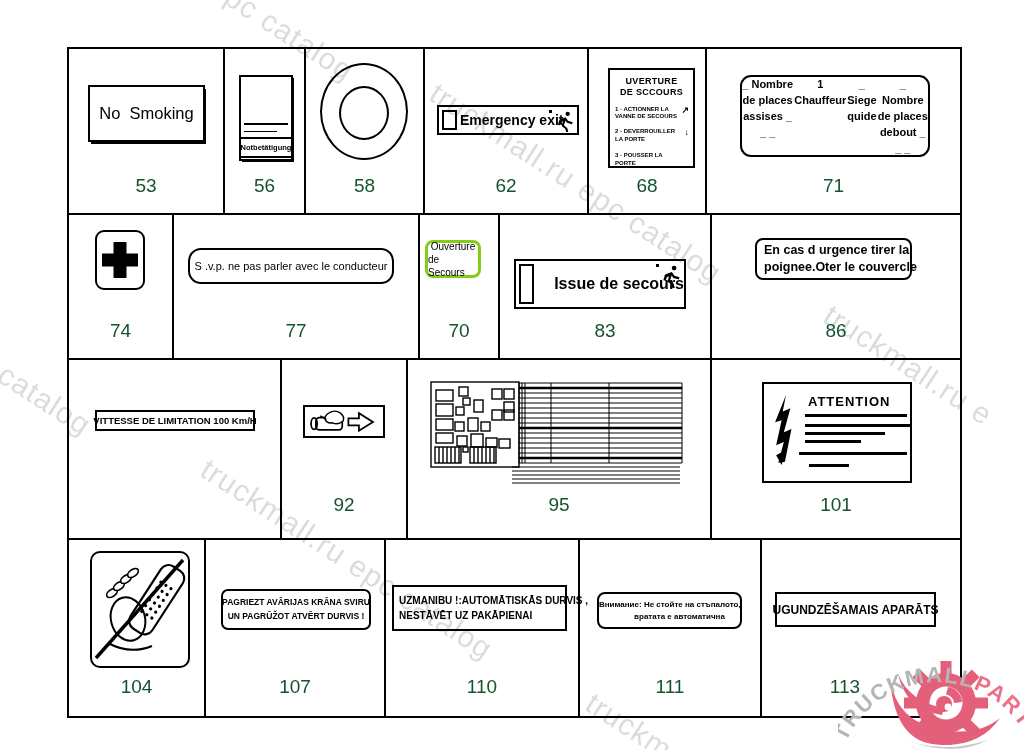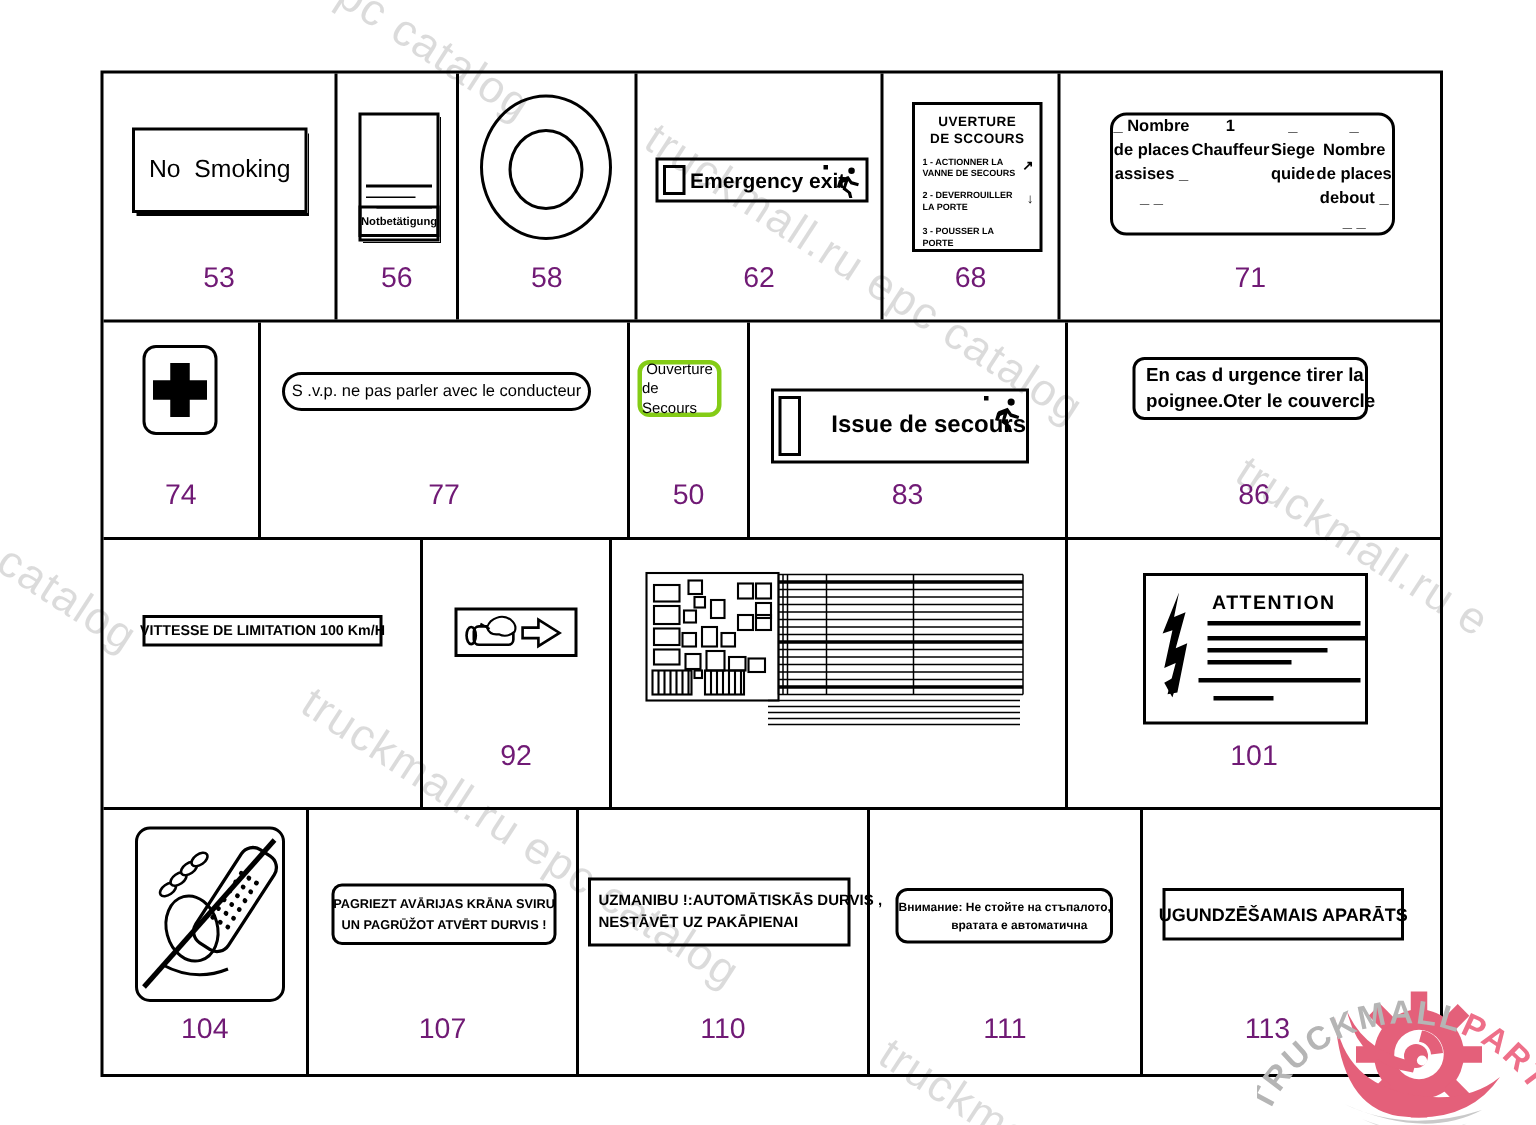--- a/index.html
+++ b/index.html
@@ -17,21 +17,21 @@
   #wm6{left:598px;top:686px;}
 
   
   .grid{position:absolute;left:67px;top:47px;width:895px;height:671px;
         border:2px solid #000;box-sizing:border-box;background:transparent;}
   .row{display:flex;border-bottom:2px solid #000;box-sizing:border-box;}
   .row:last-child{border-bottom:none;}
   .cell{position:relative;border-right:2px solid #000;box-sizing:border-box;flex:none;height:100%;}
   .cell:last-child{border-right:none;}
   .r1{height:166px}.r2{height:145px}.r3{height:180px}.r4{height:176px}
-  .num{position:absolute;left:0;right:0;bottom:16px;text-align:center;font-size:19px;color:#701a75;}
+  .num{position:absolute;left:0;right:0;bottom:16px;text-align:center;font-size:19px;color:#14532d;}
   .r3 .num{bottom:22px}.r4 .num{bottom:18px}
 
   .abs{position:absolute;box-sizing:border-box;}
 
   
   .sign53{left:19px;top:36px;width:117px;height:57px;border:2px solid #000;
           box-shadow:2px 3px 0 -1px #000;display:flex;align-items:center;justify-content:center;
           font-size:16.5px;white-space:pre;}
   
   .card56{left:14px;top:26px;width:54px;height:86px;border:2px solid #000;box-shadow:2px 2px 0 -1px #000;}
@@ -62,21 +62,21 @@
   .arr{position:absolute;right:-1px;top:-1px;font-size:9px;font-weight:bold;}
   
   .sign71{left:33px;top:26px;width:190px;height:82px;border:2px solid #000;border-radius:11px;
           display:flex;justify-content:center;gap:1px;
           font-size:11px;font-weight:bold;text-align:center;line-height:1.45;}
   
   .aid{left:26px;top:15px;width:50px;height:60px;border:2px solid #000;border-radius:9px;}
   .cross-v{position:absolute;left:50%;top:50%;transform:translate(-50%,-50%);width:13px;height:36px;background:#000;}
   .cross-h{position:absolute;left:50%;top:50%;transform:translate(-50%,-50%);width:36px;height:13px;background:#000;}
   
-  .pill77{left:14px;top:33px;width:206px;height:26px;border:2px solid #000;border-radius:13px;
+  .pill77{left:14px;top:33px;width:206px;height:36px;border:2px solid #000;border-radius:13px;
           display:flex;align-items:center;justify-content:center;font-size:11px;white-space:nowrap;}
   
   .sign80{left:5px;top:25px;width:56px;height:38px;border:3px solid #84cc16;border-radius:8px;
           display:flex;flex-direction:column;align-items:center;justify-content:center;font-size:10px;line-height:1.3;}
   
   .sign86{left:43px;top:23px;width:157px;height:42px;border:2px solid #000;border-radius:8px;
           display:flex;flex-direction:column;justify-content:center;padding-left:7px;
           font-size:12.5px;font-weight:bold;line-height:1.35;white-space:nowrap;}
   
   .sign89{left:26px;top:50px;width:160px;height:21px;border:2px solid #000;
@@ -207,21 +207,21 @@
       <div class="cell" style="width:246px">
         <div class="abs pill77">S .v.p. ne pas parler avec le conducteur</div>
         <div class="num">77</div>
       </div>
 
       <div class="cell" style="width:80px">
         <div class="abs sign80">
           <div>Ouverture</div>
           <div>de Secours</div>
         </div>
-        <div class="num">50</div>
+        <div class="num">70</div>
       </div>
 
       <div class="cell" style="width:212px">
         <div class="abs exit-sign sign83">
           <div class="door"></div>
           <span class="exit-txt">Issue de secours</span>
           <span class="mini-dot"></span>
           <svg class="runner" width="23" height="25" viewBox="0 0 30 32">
             <circle cx="21" cy="5" r="3.1" fill="#000"></circle>
             <path fill="#000" d="M10 13 L18 10 L21.5 15 L28 17 L27.2 19.8 L20 17.8 L17.8 14.8 L15.6 21.5 L20.5 25.5 L21.8 31 L18.8 31 L17.5 26.5 L12.5 22.8 L14.3 15.8 L11.5 17 L10 21.5 L7 20.8 L8.8 14.5 Z"></path>
@@ -290,20 +290,21 @@
           </g>
           <g stroke="#000" stroke-width="1">
             <path d="M89 2H252 M89 12H252 M89 17H252 M89 22H252 M89 27H252 M89 32H252 M89 37H252 M89 42H252 M89 52H252 M89 57H252 M89 62H252 M89 67H252 M89 72H252 M89 82H252"></path>
             <path d="M89 2V82 M92 2V82 M95 2V82 M121 2V82 M179 2V82 M252 2V82"></path>
             <path d="M82 86H250 M82 90H250 M82 94H250 M82 98H250 M82 102H250"></path>
           </g>
           <g stroke="#000" stroke-width="2.4">
             <path d="M89 7H252 M89 47H252 M89 77H252"></path>
           </g>
         </svg>
+        <div class="num">95</div>
       </div>
 
       <div class="cell" style="width:248px">
         <div class="abs sign101">
           <svg style="position:absolute;left:9px;top:11px" width="26" height="70" viewBox="0 0 22 64">
             <polygon fill="#000" points="11,0 1,25 7,23 2,46 9,43 4,62 10,61 16,31 9,34 15,12 8,15"></polygon>
             <polygon fill="#000" points="2,55 11,50 7,64"></polygon>
           </svg>
           <span class="att-title">ATTENTION</span>
           <div class="bar" style="left:41px;top:30px;width:102px"></div>

